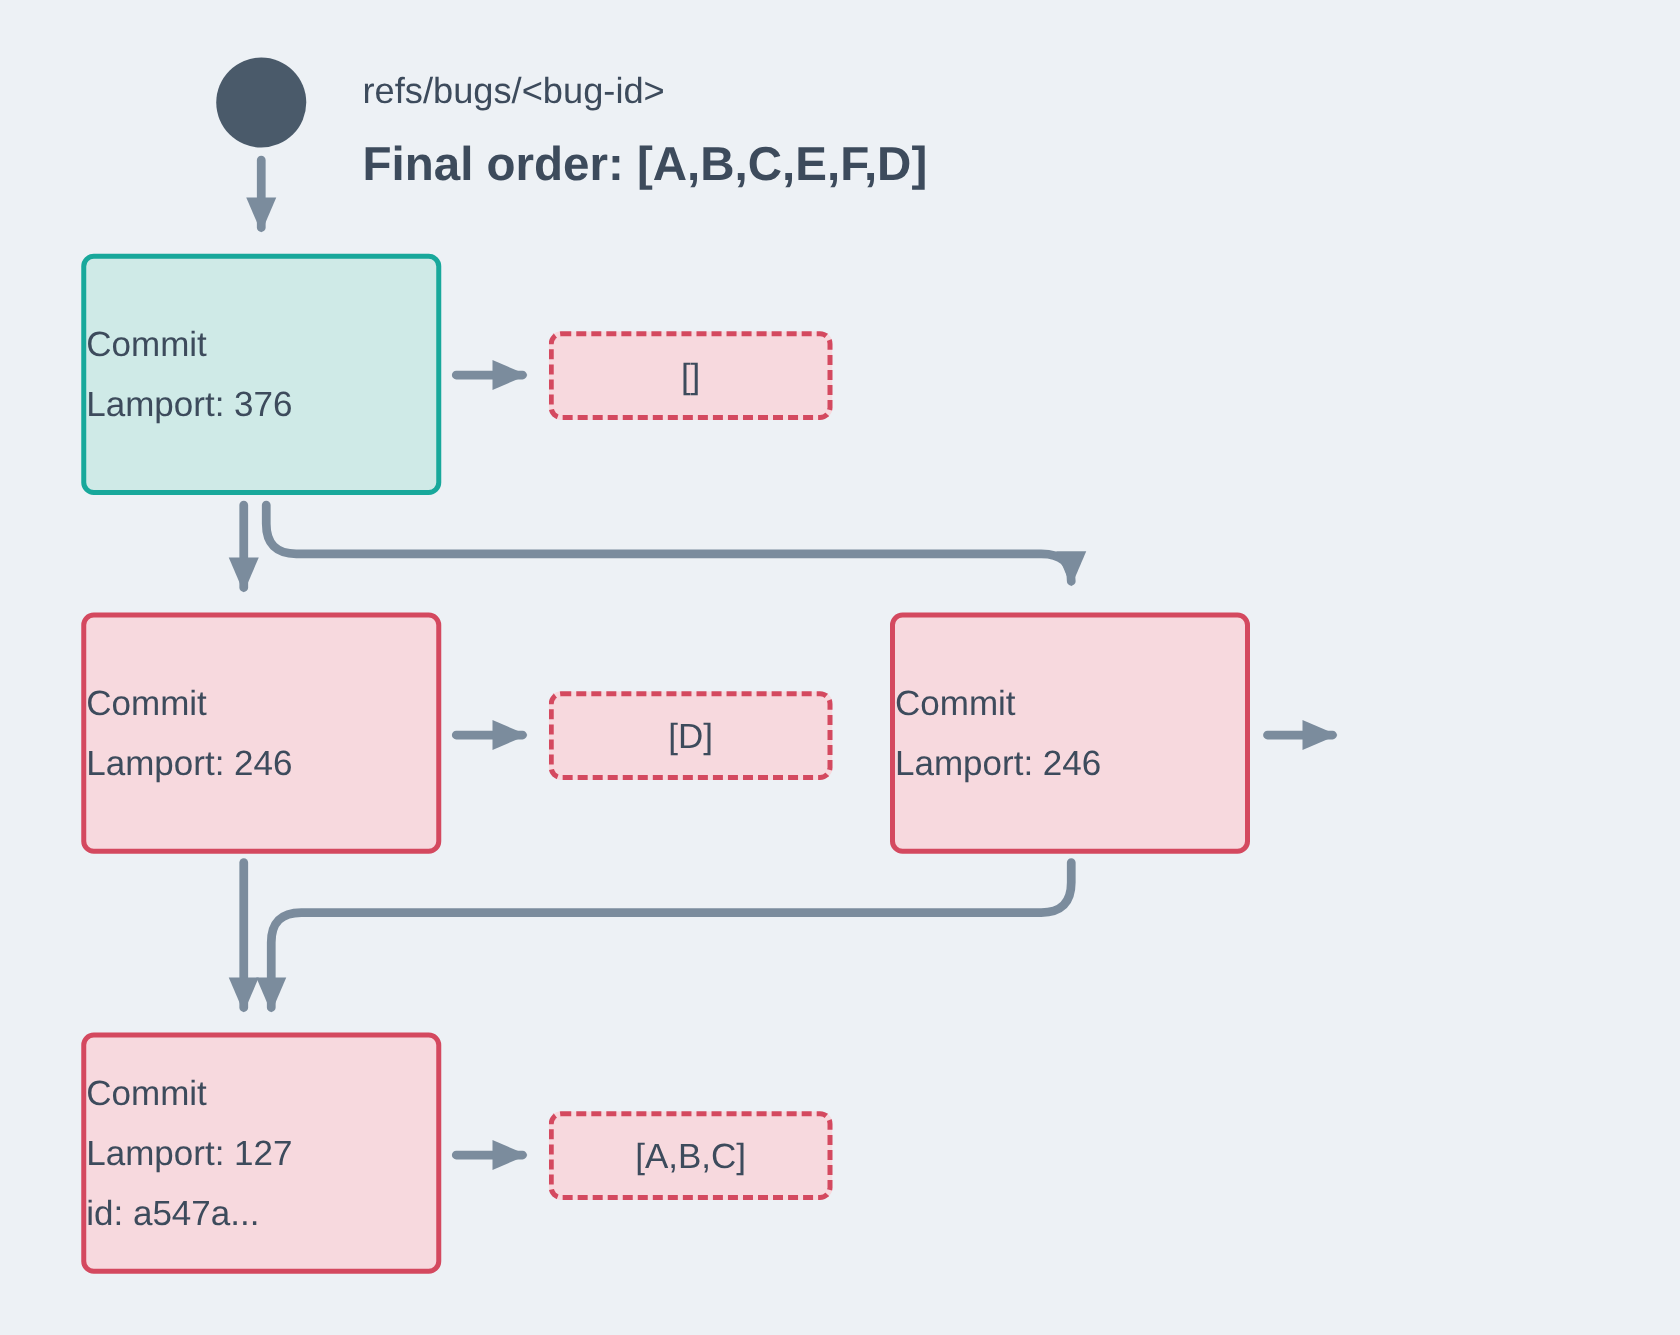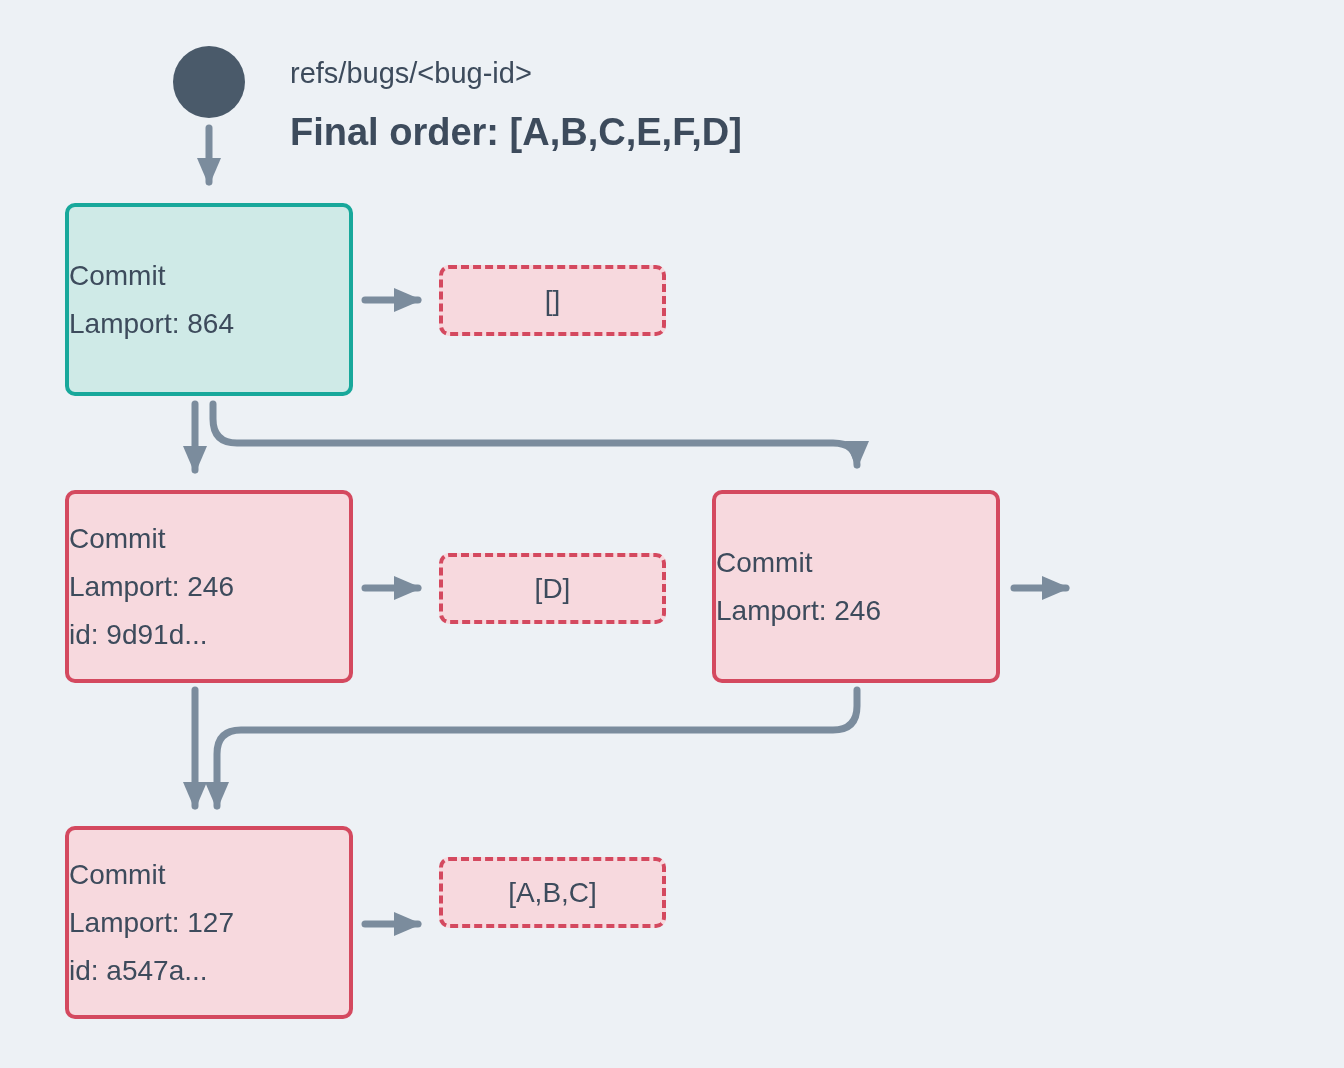--- a/index.html
+++ b/index.html
@@ -107,36 +107,35 @@
     <path class="edge" d="M348,924 L401,924" marker-end="url(#arrowhead)"></path>
   </svg>
 
   <div class="head-circle"></div>
 
   <div class="ref-name">refs/bugs/&lt;bug-id&gt;</div>
   <div class="final-order">Final order: [A,B,C,E,F,D]</div>
 
   <div class="commit teal" style="left:48px; top:203px;">
     <div>Commit</div>
-    <div>Lamport: 864</div>
+    <div>Lamport: 376</div>
   </div>
   <div class="payload" style="left:422px; top:265px;">[]</div>
 
   <div class="commit pink" style="left:48px; top:490px;">
     <div>Commit</div>
     <div>Lamport: 246</div>
-    <div>id: 9d91d...</div>
   </div>
   <div class="payload" style="left:422px; top:553px;">[D]</div>
 
   <div class="commit pink" style="left:695px; top:490px;">
     <div>Commit</div>
     <div>Lamport: 246</div>
   </div>
 
   <div class="commit pink" style="left:48px; top:826px;">
     <div>Commit</div>
     <div>Lamport: 127</div>
     <div>id: a547a...</div>
   </div>
-  <div class="payload" style="left:422px; top:857px;text-align:right;">[A,B,C]</div>
+  <div class="payload" style="left:422px; top:889px;text-align:right;">[A,B,C]</div>
 
 </div>
 
 </body></html>

